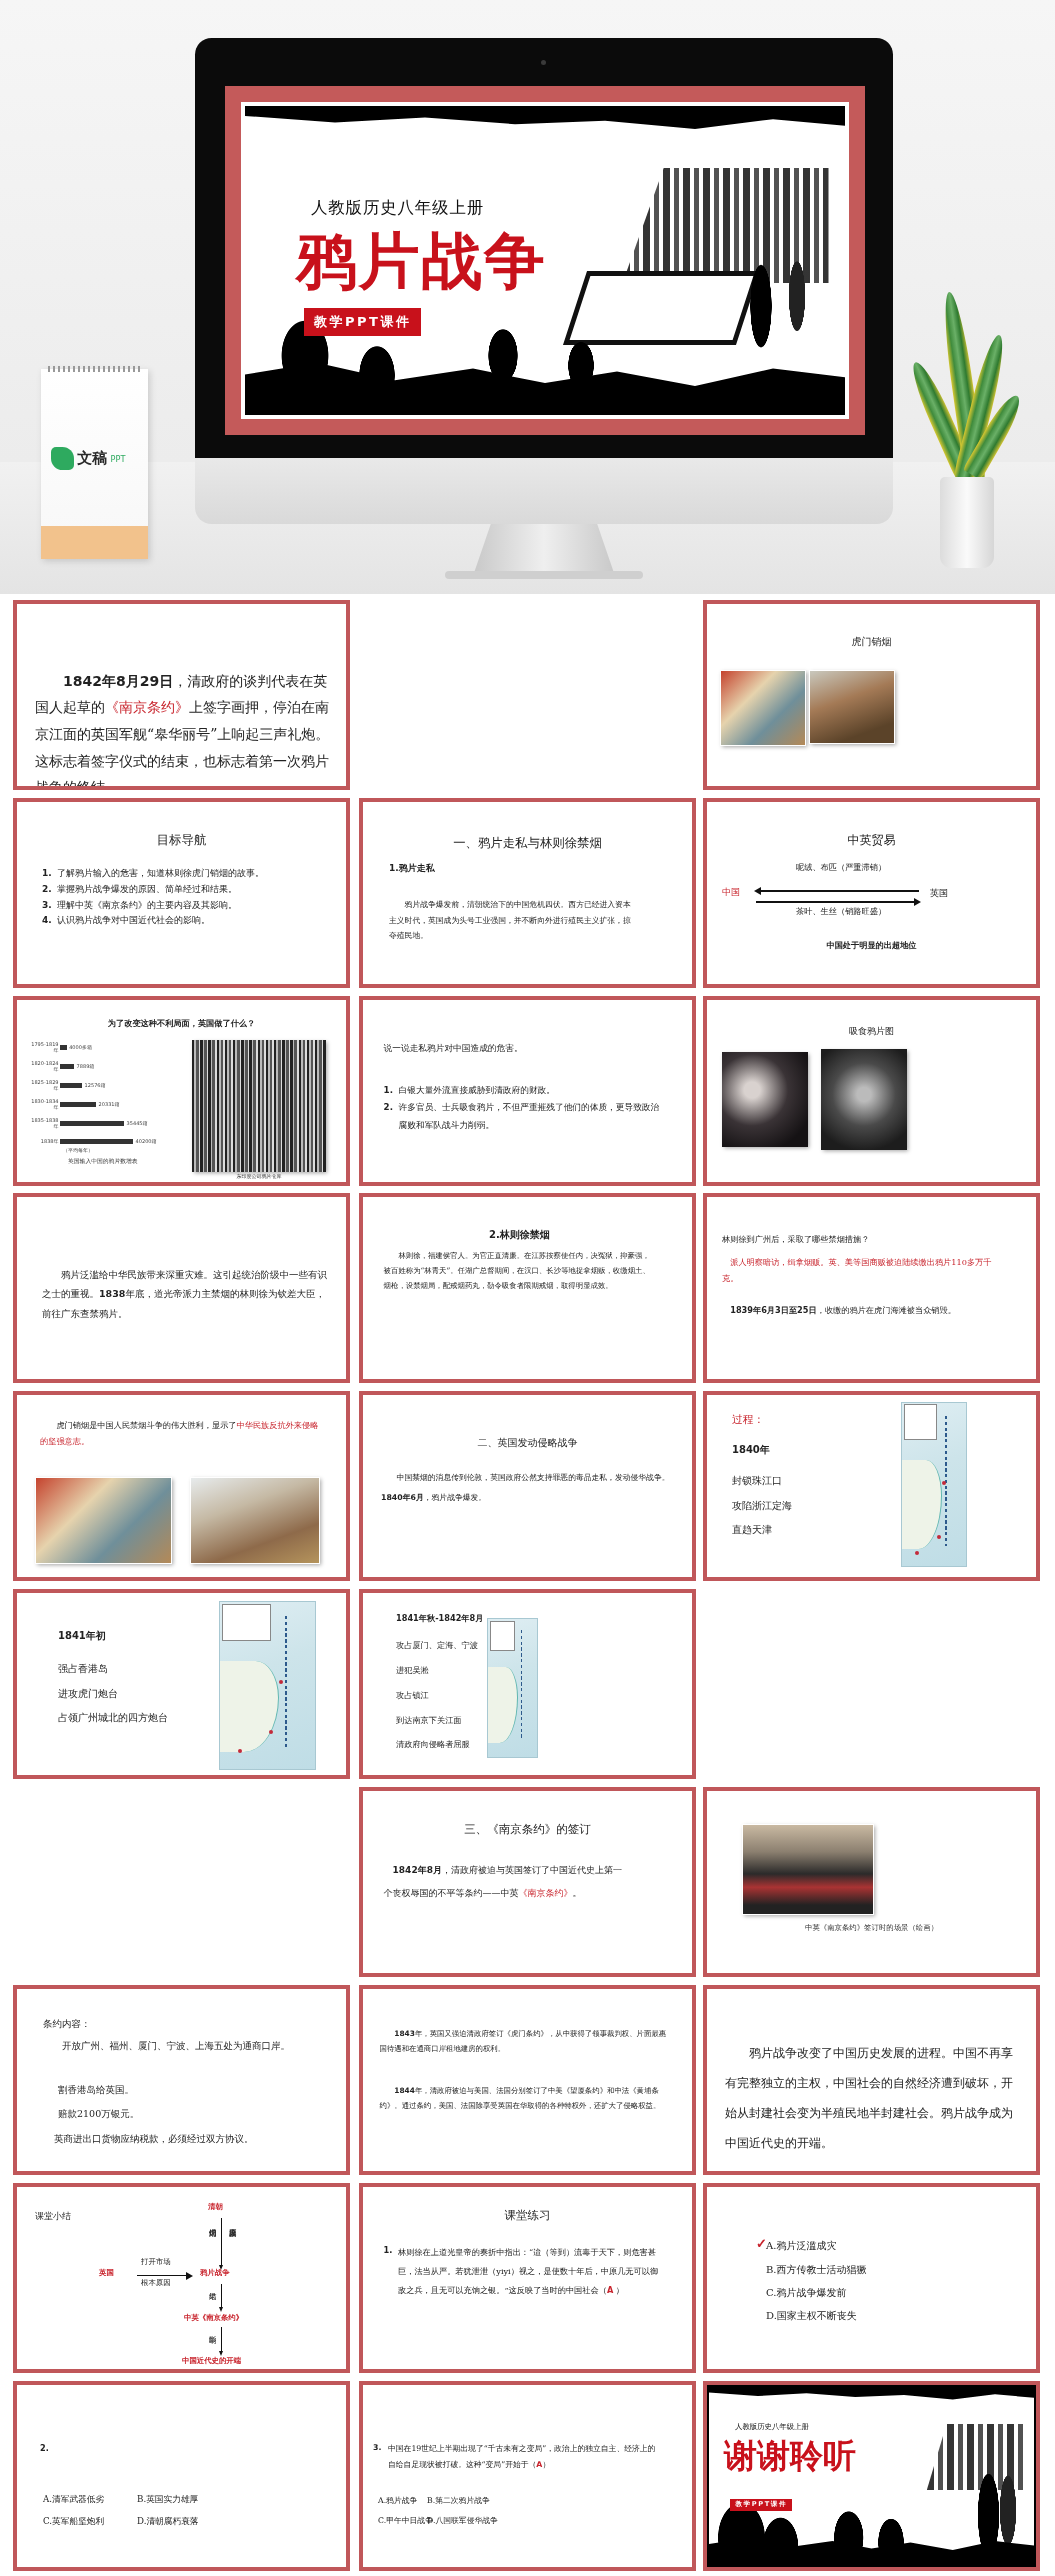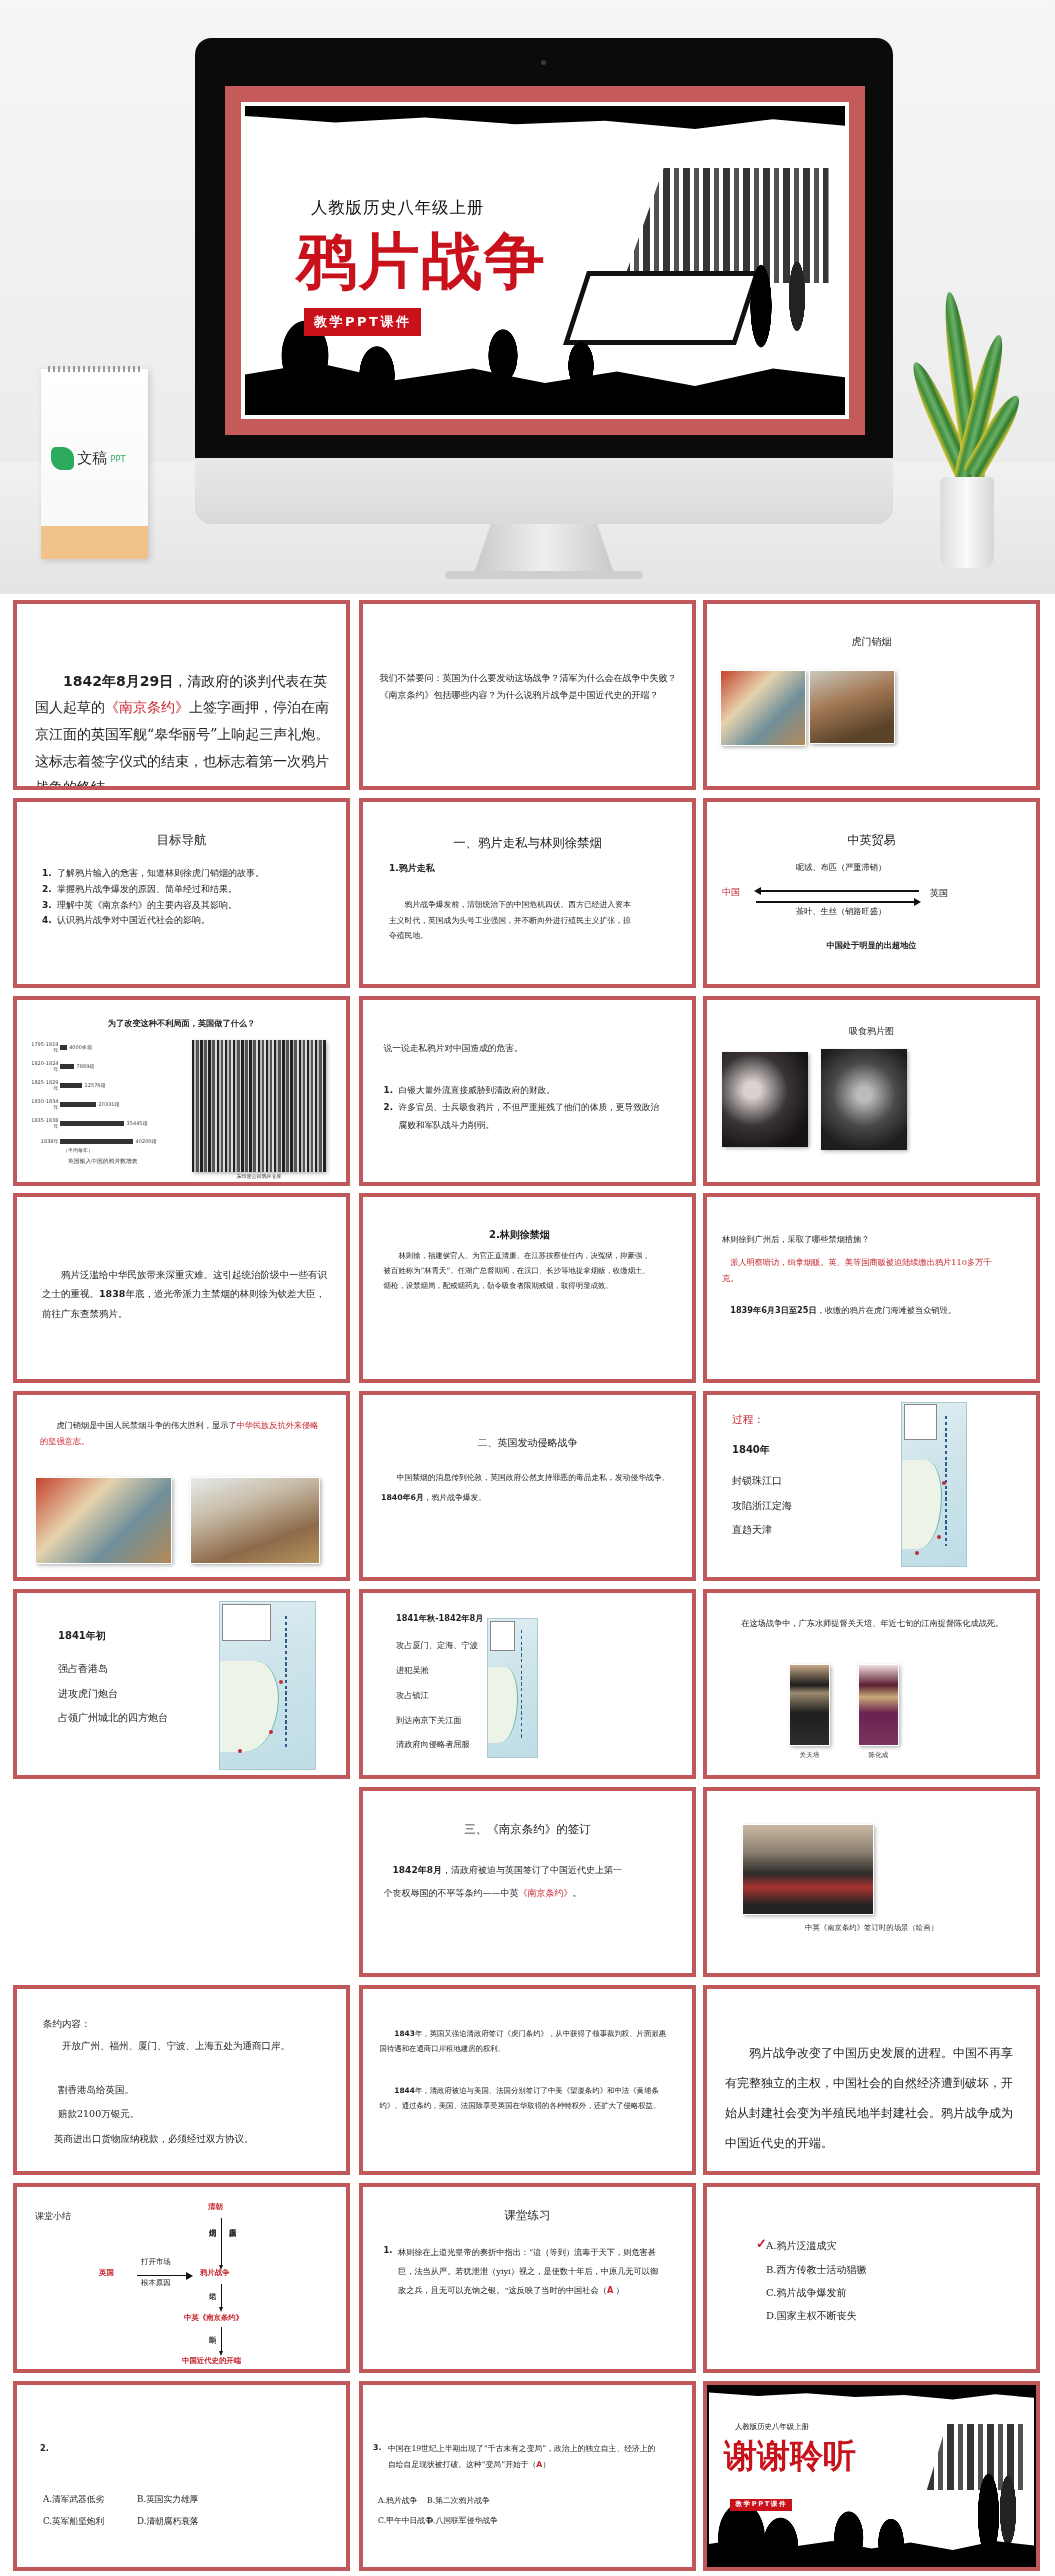--- a/index.html
+++ b/index.html
@@ -34,21 +34,21 @@
 
   .hero-sub { position: absolute; left: 66px; top: 91px; font-size: 16.5px; color: #111; letter-spacing: 0.8px; }
   .hero-title { position: absolute; left: 51px; top: 115px; font-family: "DejaVu Sans", sans-serif; font-weight: 900; font-size: 61px; color: #c8111b; letter-spacing: 1.6px; }
   .hero-tag { position: absolute; left: 59px; top: 202px; padding: 5px 10px; background: #c8111b; color: #fff; font-family: "DejaVu Sans", sans-serif; font-weight: bold; font-size: 13px; letter-spacing: 2.5px; }
 
   .calendar { position: absolute; left: 41px; top: 369px; width: 107px; height: 190px; background: linear-gradient(#fff, #f7f7f7); box-shadow: 1.6px 1.6px 6.6px rgba(0,0,0,.15); }
   .calendar .rings { position: absolute; left: 6.6px; right: 6.6px; top: -3.3px; height: 6.6px; background: repeating-linear-gradient(90deg, #999 0 1.6px, transparent 1.6px 5px); }
   .calendar .base { position: absolute; left: 0; right: 0; bottom: 0; height: 33px; background: #f2c28c; }
   .calendar .logo { position: absolute; left: 10px; top: 78px; display: flex; align-items: center; gap: 3.3px; }
   .calendar .leaf { width: 23px; height: 23px; background: #2eaa5f; border-radius: 5px 11.5px 5px 11.5px; }
-  .calendar .brand { font-family: "DejaVu Sans", sans-serif; font-weight: normal; font-size: 15px; color: #2a2a2a; }
+  .calendar .brand { font-family: "DejaVu Sans", sans-serif; font-weight: bold; font-size: 15px; color: #2a2a2a; }
   .calendar .brand-ppt { font-family: "DejaVu Sans", sans-serif; font-size: 8.2px; color: #2eaa5f; }
 
   .plant { position: absolute; left: 915px; top: 284px; width: 99px; height: 284px; }
   .leaf-1, .leaf-2, .leaf-3, .leaf-4 { position: absolute; bottom: 87px; width: 21.4px; border-radius: 50% 50% 10% 10%; background: linear-gradient(90deg, #d8c830, #3f8b3c 25%, #6ab067 50%, #2f7a30 75%, #cfc233); }
   .leaf-1 { left: 37px; height: 190px; transform: rotate(-8deg); }
   .leaf-2 { left: 15px; height: 124px; transform: rotate(-24deg); }
   .leaf-3 { left: 56px; height: 148px; transform: rotate(14deg); }
   .leaf-4 { left: 69px; height: 91px; transform: rotate(30deg); }
   .pot { position: absolute; left: 25px; bottom: 0; width: 54px; height: 91px; background: linear-gradient(90deg, #dcdcdc, #fafafa 50%, #d6d6d6); border-radius: 5px 5px 11.5px 11.5px; }
 
@@ -134,23 +134,20 @@
 </section>
 
 <section class="grid">
 
   <div class="card" style="left:13px;top:5.8px">
     <div class="t" style="left:18px;top:64px;width:297px;font-size:14px;text-indent:2em">
       <span class="b">1842年8月29日</span><span>，清政府的谈判代表在英国人起草的</span><span class="red">《南京条约》</span><span>上签字画押，停泊在南京江面的英国军舰“皋华丽号”上响起三声礼炮。这标志着签字仪式的结束，也标志着第一次鸦片战争的终结。</span>
     </div>
   </div>
 
-  <div class="card" style="left:359px;top:5.8px">
-    <div class="t" style="left:16.5px;top:66px;width:297px">我们不禁要问：英国为什么要发动这场战争？清军为什么会在战争中失败？《南京条约》包括哪些内容？为什么说鸦片战争是中国近代史的开端？</div>
-  </div>
 
   <div class="card" style="left:703px;top:5.8px">
     <div class="title" style="top:31px;font-size:10px">虎门销烟</div>
     <div class="photo" style="left:13px;top:66px;width:86px;height:76px;background:linear-gradient(135deg,#c5432e,#e6d3ad 35%,#6f8f9a 65%,#b48957)"></div>
     <div class="photo" style="left:102px;top:66px;width:86px;height:74px;background:linear-gradient(160deg,#c9c8bd,#a47a56 40%,#5b4329 80%)"></div>
   </div>
 
   <div class="card" style="left:13px;top:204px">
     <div class="title" style="top:30px">目标导航</div>
     <ul class="ol" style="left:25px;top:64px;width:280px">
@@ -322,27 +319,20 @@
     <div class="t" style="left:33px;top:95px;font-size:8.2px">攻占镇江</div>
     <div class="t" style="left:33px;top:120px;font-size:8.2px">到达南京下关江面</div>
     <div class="t" style="left:33px;top:144px;font-size:8.2px">清政府向侵略者屈服</div>
     <div class="map" style="left:124px;top:25px;width:51px;height:140px">
       <div class="land"></div>
         <div class="legend"></div>
         <div class="route"></div>
     </div>
   </div>
 
-  <div class="card" style="left:703px;top:995px">
-    <div class="t" style="left:26px;top:23px;width:272px;font-size:8.2px;text-indent:1em">在这场战争中，广东水师提督关天培、年近七旬的江南提督陈化成战死。</div>
-    <div class="photo" style="left:82px;top:71px;width:41px;height:82px;background:linear-gradient(#c6a886,#1b1b1b 25%,#9c8a70 35%,#1e1e1e 60%,#2d2d2d)"></div>
-    <div class="photo" style="left:151px;top:71px;width:41px;height:82px;background:linear-gradient(#f2dede,#5a1f32 25%,#caa97a 40%,#6a2350 60%,#7b3360)"></div>
-    <div class="cap" style="left:82px;top:158px;width:41px;font-size:6.6px">关天培</div>
-    <div class="cap" style="left:151px;top:158px;width:41px;font-size:6.6px">陈化成</div>
-  </div>
 
 
   <div class="card" style="left:359px;top:1193px">
     <div class="title" style="top:31px;font-size:11.5px">三、《南京条约》的签订</div>
     <div class="t" style="left:20.6px;top:68px;width:247px;font-size:9px;text-indent:1em;line-height:2.6">
       <span class="b">1842年8月</span><span>，清政府被迫与英国签订了中国近代史上第一个丧权辱国的不平等条约——中英</span><span class="red">《南京条约》</span><span>。</span>
     </div>
   </div>
 
   <div class="card" style="left:703px;top:1193px">

